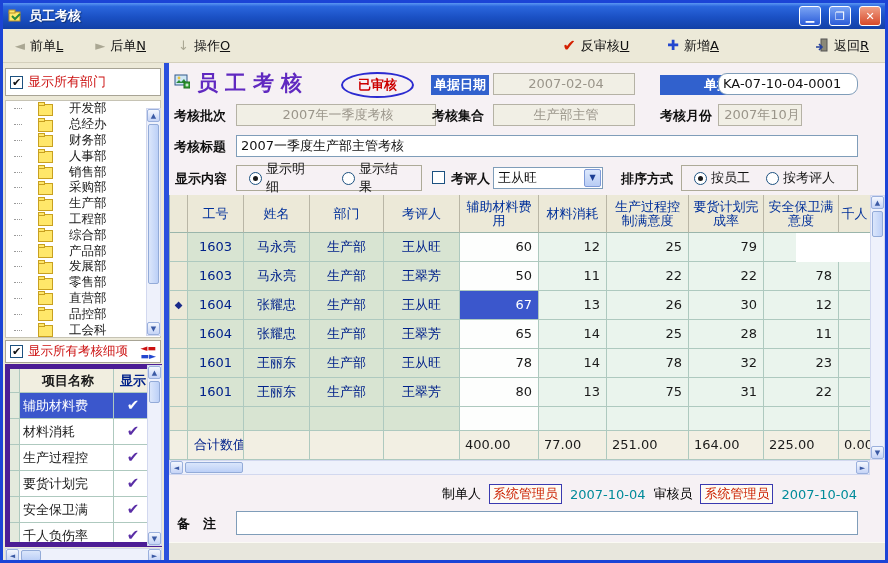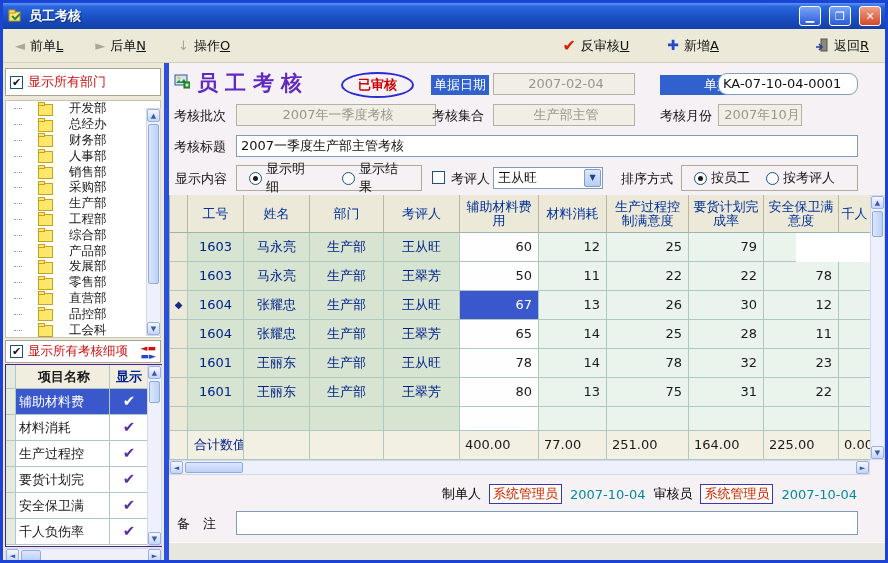--- a/index.html
+++ b/index.html
@@ -44,32 +44,32 @@
   .folder::before{content:"";position:absolute;left:-1px;top:-3px;width:5px;height:2px;background:#ffe76a;border:1px solid #c8a020;}
   
   .vsb{position:absolute;width:15px;background:#eef1fb;border:1px solid #d2d8ef;box-sizing:border-box;}
   .hsb{position:absolute;height:15px;background:#eef1fb;border:1px solid #d2d8ef;box-sizing:border-box;}
   .sb-btn{position:absolute;width:13px;height:13px;background:linear-gradient(180deg,#f4f7fe,#c6d4f6);
     border:1px solid #9ab0dd;border-radius:2px;box-sizing:border-box;color:#3b5aa5;font-size:7px;
     display:flex;align-items:center;justify-content:center;}
   .sb-thumb{position:absolute;background:linear-gradient(90deg,#dbe6fb,#bcd0f7);border:1px solid #93abd8;border-radius:2px;box-sizing:border-box;}
   .sb-thumb.h{background:linear-gradient(180deg,#dbe6fb,#bcd0f7);}
   
-  .itable{position:absolute;left:2px;top:301px;width:157px;height:183px;background:#fff;border:1px solid #4c1d95;box-sizing:border-box;overflow:hidden;}
+  .itable{position:absolute;left:2px;top:301px;width:157px;height:183px;background:#fff;border:5px solid #4c1d95;box-sizing:border-box;overflow:hidden;}
   .irow{display:flex;height:26px;line-height:25px;}
   .irow.hdr{height:24px;line-height:23px;background:#f1eee0;color:#00218a;font-weight:bold;}
   .icell{box-sizing:border-box;border-right:1px solid #aec9bf;border-bottom:1px solid #aec9bf;overflow:hidden;white-space:nowrap;font-size:13px;}
   .icell.m{width:10px;background:#e4eadd;}
   .icell.n{width:94px;padding-left:3px;color:#1a1a1a;}
   .icell.s{width:39px;text-align:center;color:#5a2ea6;font-weight:bold;}
   .icell.s.mark::before{content:"✔";font-size:15px;}
   .irow.sel .icell.n,.irow.sel .icell.s{background:#3b57cc;color:#fff;}
   .irow.hdr .icell{text-align:center;}
   
-  .flabel{position:absolute;color:#111;white-space:nowrap;}
+  .flabel{position:absolute;color:#111;white-space:nowrap;font-weight:bold;}
   .hl{background:#3161cd;color:#fff;padding:1px 3px;}
   .field{position:absolute;box-sizing:border-box;border:1px solid #7f9db9;background:#fff;
     height:22px;line-height:20px;padding:0 4px;color:#111;overflow:hidden;white-space:nowrap;}
   .combo{display:flex;align-items:center;justify-content:space-between;padding:0 0 0 4px;}
   .combo .arrow{width:17px;height:18px;margin:1px;background:linear-gradient(180deg,#dce8fc,#b8ccf4);
     border:1px solid #7f9ad8;border-radius:2px;box-sizing:border-box;color:#1c3f94;font-size:8px;
     display:flex;align-items:center;justify-content:center;}
   .field.disabled{background:#f1efe5;border-color:#b5b2a5;color:#9a958a;flex-direction:column;}
   .field.disabled .arrow{background:#ece9d8;border-color:#b5b2a5;color:#a9a69a;}
   .spin{display:flex;align-items:center;justify-content:space-between;padding:0 0 0 4px;}

